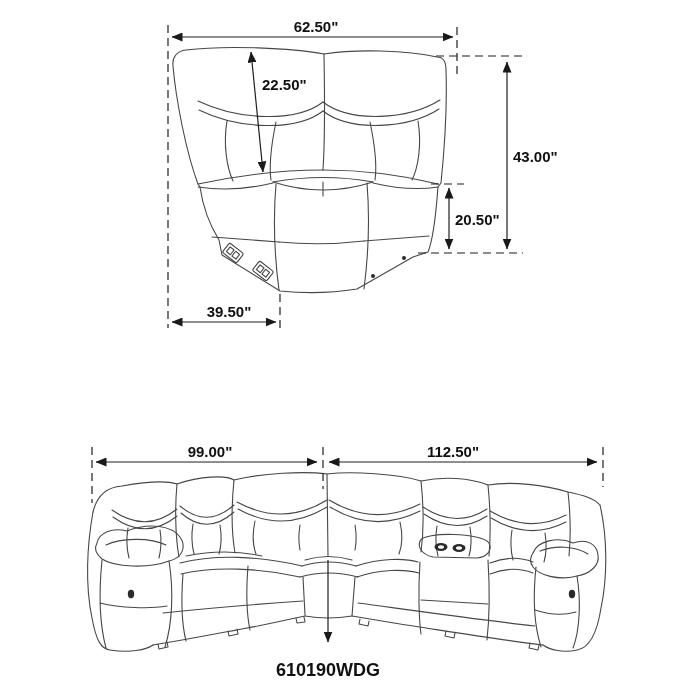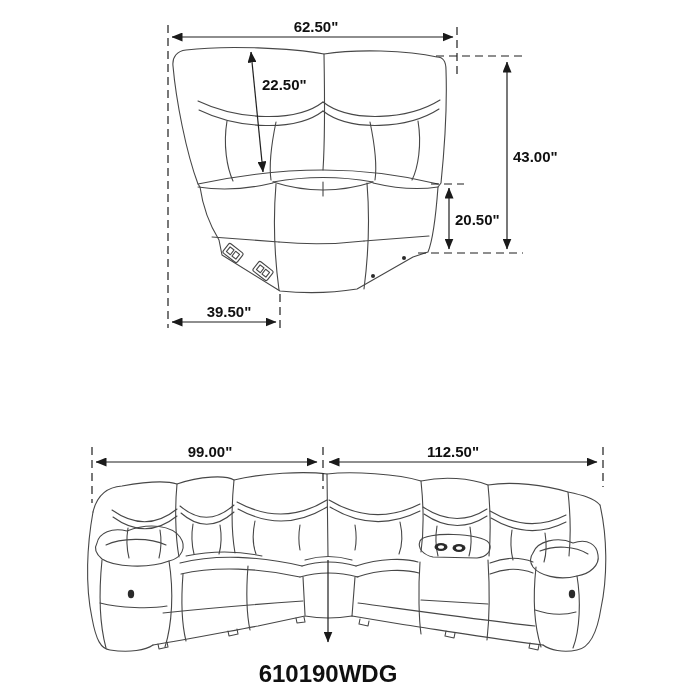--- a/index.html
+++ b/index.html
@@ -2,21 +2,21 @@
 <html><head>
 <meta charset="utf-8">
 <style>
   html,body{margin:0;padding:0;background:#ffffff;}
   .canvas{position:relative;width:700px;height:700px;background:#ffffff;overflow:hidden;
           font-family:"Liberation Sans", sans-serif;}
   .canvas svg{position:absolute;left:0;top:0;}
   .lbl{position:absolute;font-weight:bold;font-size:15px;color:#101010;white-space:nowrap;
        letter-spacing:0px;line-height:1.1;}
   .ctr{transform:translateX(-50%);}
-  .sku{font-size:24px;text-align:right;}
+  .sku{font-size:18px;text-align:right;}
 </style>
 </head>
 <body>
 
 <div class="canvas">
 
 <svg width="700" height="700" viewBox="0 0 700 700">
   <defs>
     <marker id="arr" viewBox="0 0 11 9" refX="10.5" refY="4.5" markerWidth="11" markerHeight="9" markerUnits="userSpaceOnUse" orient="auto-start-reverse">
       <path d="M0,0 L11,4.5 L0,9 Z" fill="#1a1a1a"></path>

